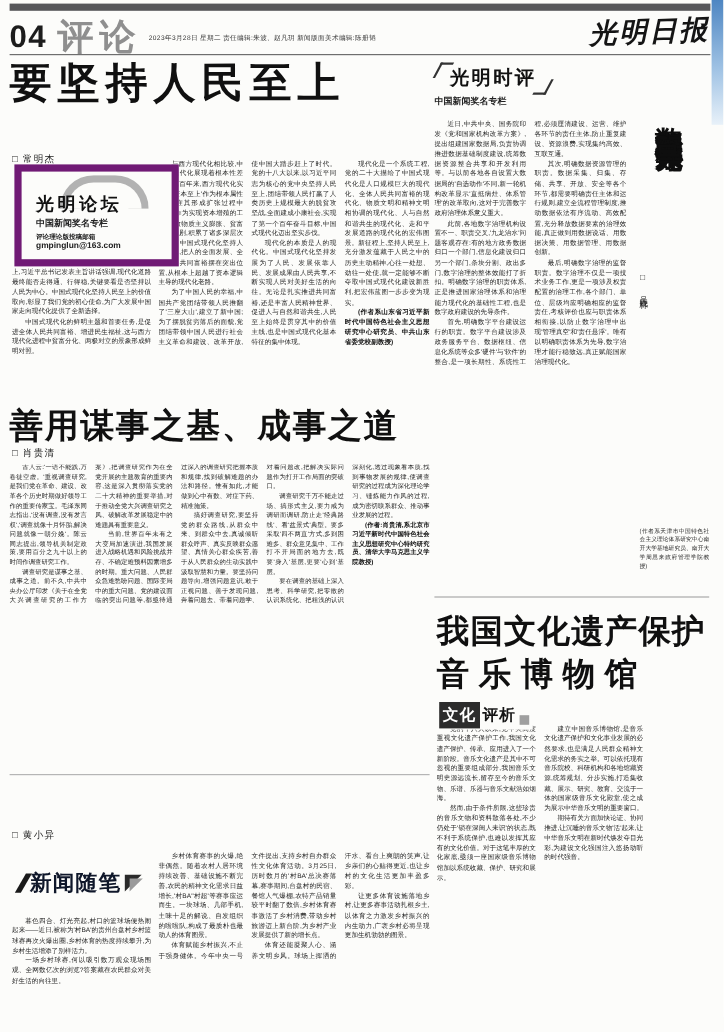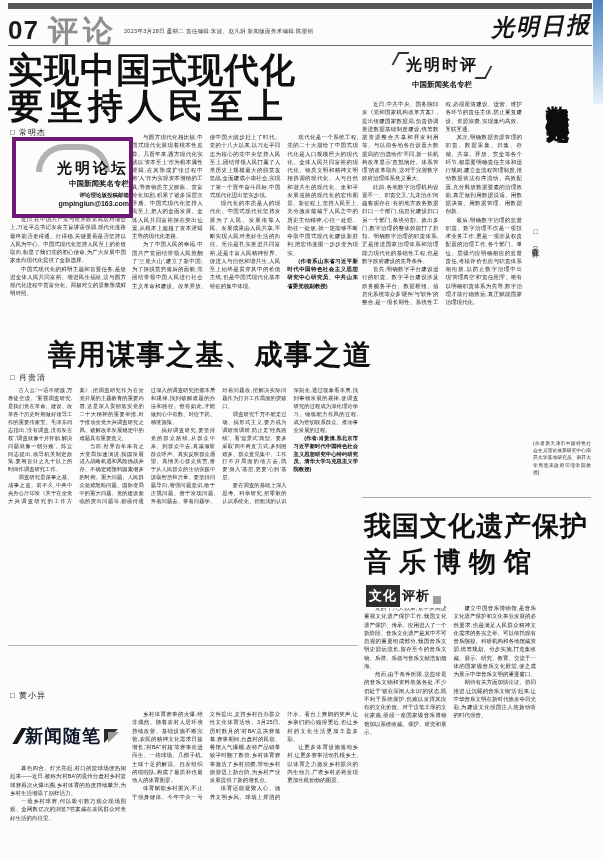--- a/index.html
+++ b/index.html
@@ -23,33 +23,33 @@
   .cols2{column-count:2;column-gap:7px;}
   .cols5{column-count:5;column-gap:7px;}
   .body-block p.endnote{font-weight:bold;color:#111;}
   .author{font-size:8px;color:#222;letter-spacing:1px;}
   .headline{font-weight:900;color:#101010;font-family:"Liberation Sans",sans-serif;}
 
   
   .main-headline{left:8px;top:52px;font-size:35px;line-height:36px;letter-spacing:1px;}
   .main-headline .l2{letter-spacing:5px;}
   .main-author{left:10px;top:127px;}
-  .forum-box{left:12px;top:137px;width:113px;height:73px;border:4px solid #701a75;background:#fcfcfa;
-             z-index:3;text-align:right;}
+  .forum-box{left:12px;top:137px;width:113px;height:73px;border:6px solid #701a75;background:#fcfcfa;
+             z-index:3;text-align:left;padding-left:12px;}
   .forum-arc{width:62px;height:22px;border:6px solid #b2b2b2;border-bottom:none;
              border-radius:62px 62px 0 0;margin:3px auto 0;}
   .forum-title{font-size:15px;font-weight:900;letter-spacing:3px;color:#111;margin-top:-13px;position:relative;}
   .forum-sub{font-size:7.5px;font-weight:bold;margin-top:1px;}
   .forum-line3{font-size:5.5px;font-weight:bold;margin-top:3px;}
   .forum-mail{font-size:7px;font-weight:bold;margin-top:1px;}
   .main-colA{left:10px;top:215px;width:116px;height:133px;}
   .main-body{left:132px;top:133px;width:226px;height:238px;}
 
   
-  .sy-headline{left:8px;top:336px;font-size:28px;letter-spacing:1.5px;margin-left:40px;}
+  .sy-headline{left:8px;top:336px;font-size:28px;letter-spacing:1.5px;}
   .sy-author{left:10px;top:372px;}
   .sy-body{left:8px;top:387px;width:350px;height:254px;}
   .sy-body p{font-size:5.3px;}
 
   .divider-left{left:8px;top:645px;width:350px;height:1px;background:#b5b5b5;}
 
   
   .sp-headline{left:8px;top:652px;font-size:27px;letter-spacing:1px;}
   .sp-author{left:10px;top:690px;}
   .note-box{left:10px;top:711px;width:117px;height:50px;background:#fcfcfa;z-index:3;
@@ -58,21 +58,21 @@
   .note-label{font-size:18px;font-weight:900;color:#0f172a;letter-spacing:1px;}
   .flag-ic{width:16px;height:14px;position:relative;}
   .flag-ic .f1{position:absolute;left:0;top:0;width:0;height:0;
                border-left:14px solid #2a2a2a;border-bottom:14px solid transparent;}
   .flag-ic .f2{position:absolute;left:4px;top:3px;width:0;height:0;
                border-left:11px solid #9a9a9a;border-bottom:11px solid transparent;}
   .sports-colA{left:10px;top:764px;width:116px;height:94px;}
   .sports-body{left:132px;top:710px;width:226px;height:148px;}
 
   
-  .spg-header{left:362px;top:52px;width:160px;text-align:center;z-index:2;}
+  .spg-header{left:362px;top:52px;width:160px;text-align:left;z-index:2;}
   .spg-title{display:inline-block;position:relative;font-size:16px;font-weight:900;
              letter-spacing:2px;padding:3px 13px;color:#111;}
   .spg-title::before{content:"";position:absolute;left:2px;top:0;width:9px;height:11px;
              border-left:2.5px solid #333;border-top:2.5px solid #333;transform:skewX(-28deg);}
   .spg-title::after{content:"";position:absolute;right:2px;bottom:0;width:9px;height:11px;
              border-right:2.5px solid #333;border-bottom:2.5px solid #333;transform:skewX(-28deg);}
   .spg-sub{font-size:7.5px;font-weight:bold;margin-top:1px;}
   .spg-body{left:362px;top:100px;width:160px;height:394px;}
   .spg-note{left:533px;top:440px;width:58px;height:54px;font-size:4.8px;line-height:1.5;
             text-align:justify;color:#262626;overflow:hidden;}
@@ -95,28 +95,27 @@
   
   .blue-strip{left:593px;top:0;width:10px;height:104px;
               background:linear-gradient(180deg,#4e86c2 0%,#9fc2e4 55%,#e8f1f9 100%);}
 </style>
 </head>
 <body>
 
 <div class="page">
 
   <div class="abs topbar"></div>
-  <div class="abs pagenum">07</div>
+  <div class="abs pagenum">04</div>
   <div class="abs secname">评论</div>
   <div class="abs dateline">2023年3月28日 星期二    责任编辑:朱波、赵凡玥    新闻版面美术编辑:陈册韬</div>
   <div class="abs masthead">光明日报</div>
   <div class="abs header-rule"></div>
 
   <div class="abs headline main-headline">
-    <span style="display:block">实现中国式现代化</span>
     <span style="display:block" class="l2">要坚持人民至上</span>
   </div>
   <div class="abs author main-author">□ 常明杰</div>
 
   <div class="abs forum-box">
     <div class="forum-arc"></div>
     <div class="forum-title">光明论坛</div>
     <div class="forum-sub">中国新闻奖名专栏</div>
     <div class="forum-line3">评论理论版投稿邮箱</div>
     <div class="forum-mail">gmpinglun@163.com</div>

